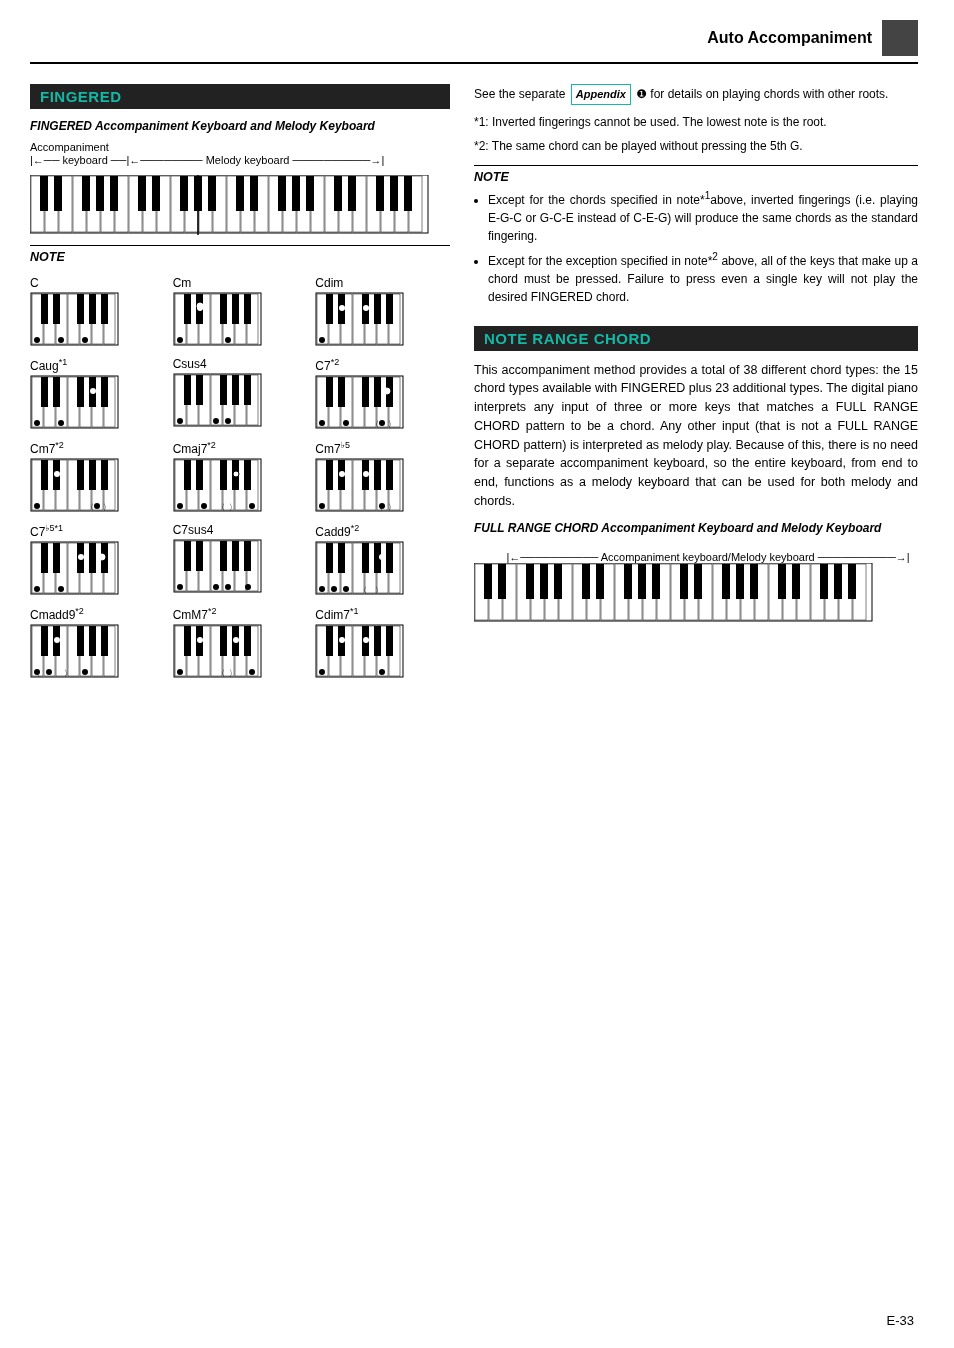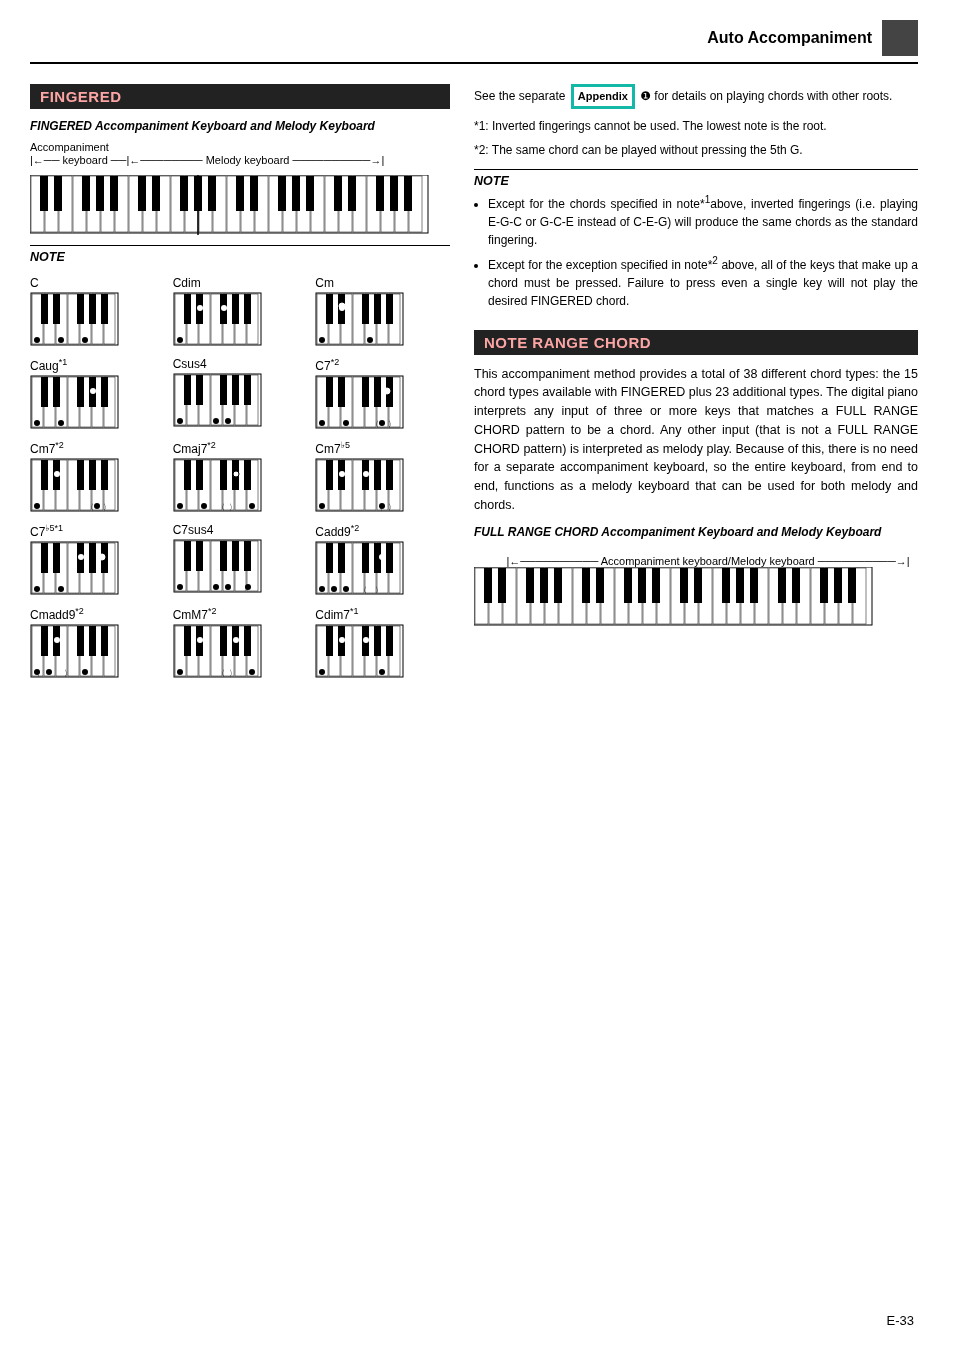--- a/index.html
+++ b/index.html
@@ -49,21 +49,21 @@
       width: 420px;
       flex-shrink: 0;
     }
     .col-right {
       flex: 1;
     }
 
     
     .section-header {
       background: #222;
-      color: #fca5a5;
+      color: #14b8a6;
       font-size: 15px;
       font-weight: bold;
       padding: 4px 10px;
       margin-bottom: 10px;
       letter-spacing: 0.5px;
     }
 
     .body-text {
       font-size: 12.5px;
       line-height: 1.5;
@@ -131,25 +131,26 @@
     }
 
     
     .appendix-note {
       font-size: 12px;
       line-height: 1.5;
       margin-bottom: 8px;
     }
     .appendix-box {
       display: inline-block;
-      border: 3px solid #14b8a6;
+      border: 1px solid #14b8a6;
       padding: 1px 4px;
       font-size: 11px;
       font-weight: bold;
       margin: 0 2px;
+      font-style: italic;
     }
     .star-note {
       font-size: 12px;
       line-height: 1.5;
       margin-bottom: 6px;
     }
 
     
     .full-range-section {
       margin-top: 20px;
@@ -281,64 +282,64 @@
             <rect x="59" y="2" width="7" height="30" fill="black"></rect>
             <rect x="71" y="2" width="7" height="30" fill="black"></rect>
 
             <circle cx="7" cy="48" r="3" fill="black"></circle>
             <circle cx="31" cy="48" r="3" fill="black"></circle>
             <circle cx="55" cy="48" r="3" fill="black"></circle>
           </svg>
         </div>
 
         <div class="chord-item">
+          <span class="chord-name">Cm</span>
+          <svg width="90" height="55">
+            <rect x="1" y="1" width="87" height="52" fill="white" stroke="black" stroke-width="1"></rect>
+            <rect x="2" y="2" width="11" height="50" fill="white" stroke="black" stroke-width="0.5"></rect>
+            <rect x="14" y="2" width="11" height="50" fill="white" stroke="black" stroke-width="0.5"></rect>
+            <rect x="26" y="2" width="11" height="50" fill="white" stroke="black" stroke-width="0.5"></rect>
+            <rect x="38" y="2" width="11" height="50" fill="white" stroke="black" stroke-width="0.5"></rect>
+            <rect x="50" y="2" width="11" height="50" fill="white" stroke="black" stroke-width="0.5"></rect>
+            <rect x="62" y="2" width="11" height="50" fill="white" stroke="black" stroke-width="0.5"></rect>
+            <rect x="74" y="2" width="11" height="50" fill="white" stroke="black" stroke-width="0.5"></rect>
+            <rect x="11" y="2" width="7" height="30" fill="black"></rect>
+            <rect x="23" y="2" width="7" height="30" fill="black"></rect>
+            <rect x="47" y="2" width="7" height="30" fill="black"></rect>
+            <rect x="59" y="2" width="7" height="30" fill="black"></rect>
+            <rect x="71" y="2" width="7" height="30" fill="black"></rect>
+
+            <circle cx="7" cy="48" r="3" fill="black"></circle>
+            <circle cx="27" cy="14" r="3" fill="white" stroke="white"></circle>
+
+            <circle cx="27" cy="16" r="3" fill="white"></circle>
+            <circle cx="55" cy="48" r="3" fill="black"></circle>
+          </svg>
+        </div>
+
+        <div class="chord-item">
           <span class="chord-name">Cdim</span>
           <svg width="90" height="55">
             <rect x="1" y="1" width="87" height="52" fill="white" stroke="black" stroke-width="1"></rect>
             <rect x="2" y="2" width="11" height="50" fill="white" stroke="black" stroke-width="0.5"></rect>
             <rect x="14" y="2" width="11" height="50" fill="white" stroke="black" stroke-width="0.5"></rect>
             <rect x="26" y="2" width="11" height="50" fill="white" stroke="black" stroke-width="0.5"></rect>
             <rect x="38" y="2" width="11" height="50" fill="white" stroke="black" stroke-width="0.5"></rect>
             <rect x="50" y="2" width="11" height="50" fill="white" stroke="black" stroke-width="0.5"></rect>
             <rect x="62" y="2" width="11" height="50" fill="white" stroke="black" stroke-width="0.5"></rect>
             <rect x="74" y="2" width="11" height="50" fill="white" stroke="black" stroke-width="0.5"></rect>
             <rect x="11" y="2" width="7" height="30" fill="black"></rect>
             <rect x="23" y="2" width="7" height="30" fill="black"></rect>
             <rect x="47" y="2" width="7" height="30" fill="black"></rect>
             <rect x="59" y="2" width="7" height="30" fill="black"></rect>
             <rect x="71" y="2" width="7" height="30" fill="black"></rect>
 
             <circle cx="7" cy="48" r="3" fill="black"></circle>
             <circle cx="27" cy="16" r="3" fill="white"></circle>
             <circle cx="51" cy="16" r="3" fill="white"></circle>
-          </svg>
-        </div>
-
-        <div class="chord-item">
-          <span class="chord-name">Cm</span>
-          <svg width="90" height="55">
-            <rect x="1" y="1" width="87" height="52" fill="white" stroke="black" stroke-width="1"></rect>
-            <rect x="2" y="2" width="11" height="50" fill="white" stroke="black" stroke-width="0.5"></rect>
-            <rect x="14" y="2" width="11" height="50" fill="white" stroke="black" stroke-width="0.5"></rect>
-            <rect x="26" y="2" width="11" height="50" fill="white" stroke="black" stroke-width="0.5"></rect>
-            <rect x="38" y="2" width="11" height="50" fill="white" stroke="black" stroke-width="0.5"></rect>
-            <rect x="50" y="2" width="11" height="50" fill="white" stroke="black" stroke-width="0.5"></rect>
-            <rect x="62" y="2" width="11" height="50" fill="white" stroke="black" stroke-width="0.5"></rect>
-            <rect x="74" y="2" width="11" height="50" fill="white" stroke="black" stroke-width="0.5"></rect>
-            <rect x="11" y="2" width="7" height="30" fill="black"></rect>
-            <rect x="23" y="2" width="7" height="30" fill="black"></rect>
-            <rect x="47" y="2" width="7" height="30" fill="black"></rect>
-            <rect x="59" y="2" width="7" height="30" fill="black"></rect>
-            <rect x="71" y="2" width="7" height="30" fill="black"></rect>
-
-            <circle cx="7" cy="48" r="3" fill="black"></circle>
-            <circle cx="27" cy="14" r="3" fill="white" stroke="white"></circle>
-
-            <circle cx="27" cy="16" r="3" fill="white"></circle>
-            <circle cx="55" cy="48" r="3" fill="black"></circle>
           </svg>
         </div>
 
         <div class="chord-item">
           <span class="chord-name">Caug<sup>*1</sup></span>
           <svg width="90" height="55">
             <rect x="1" y="1" width="87" height="52" fill="white" stroke="black" stroke-width="1"></rect>
             <rect x="2" y="2" width="11" height="50" fill="white" stroke="black" stroke-width="0.5"></rect>
             <rect x="14" y="2" width="11" height="50" fill="white" stroke="black" stroke-width="0.5"></rect>
             <rect x="26" y="2" width="11" height="50" fill="white" stroke="black" stroke-width="0.5"></rect>

